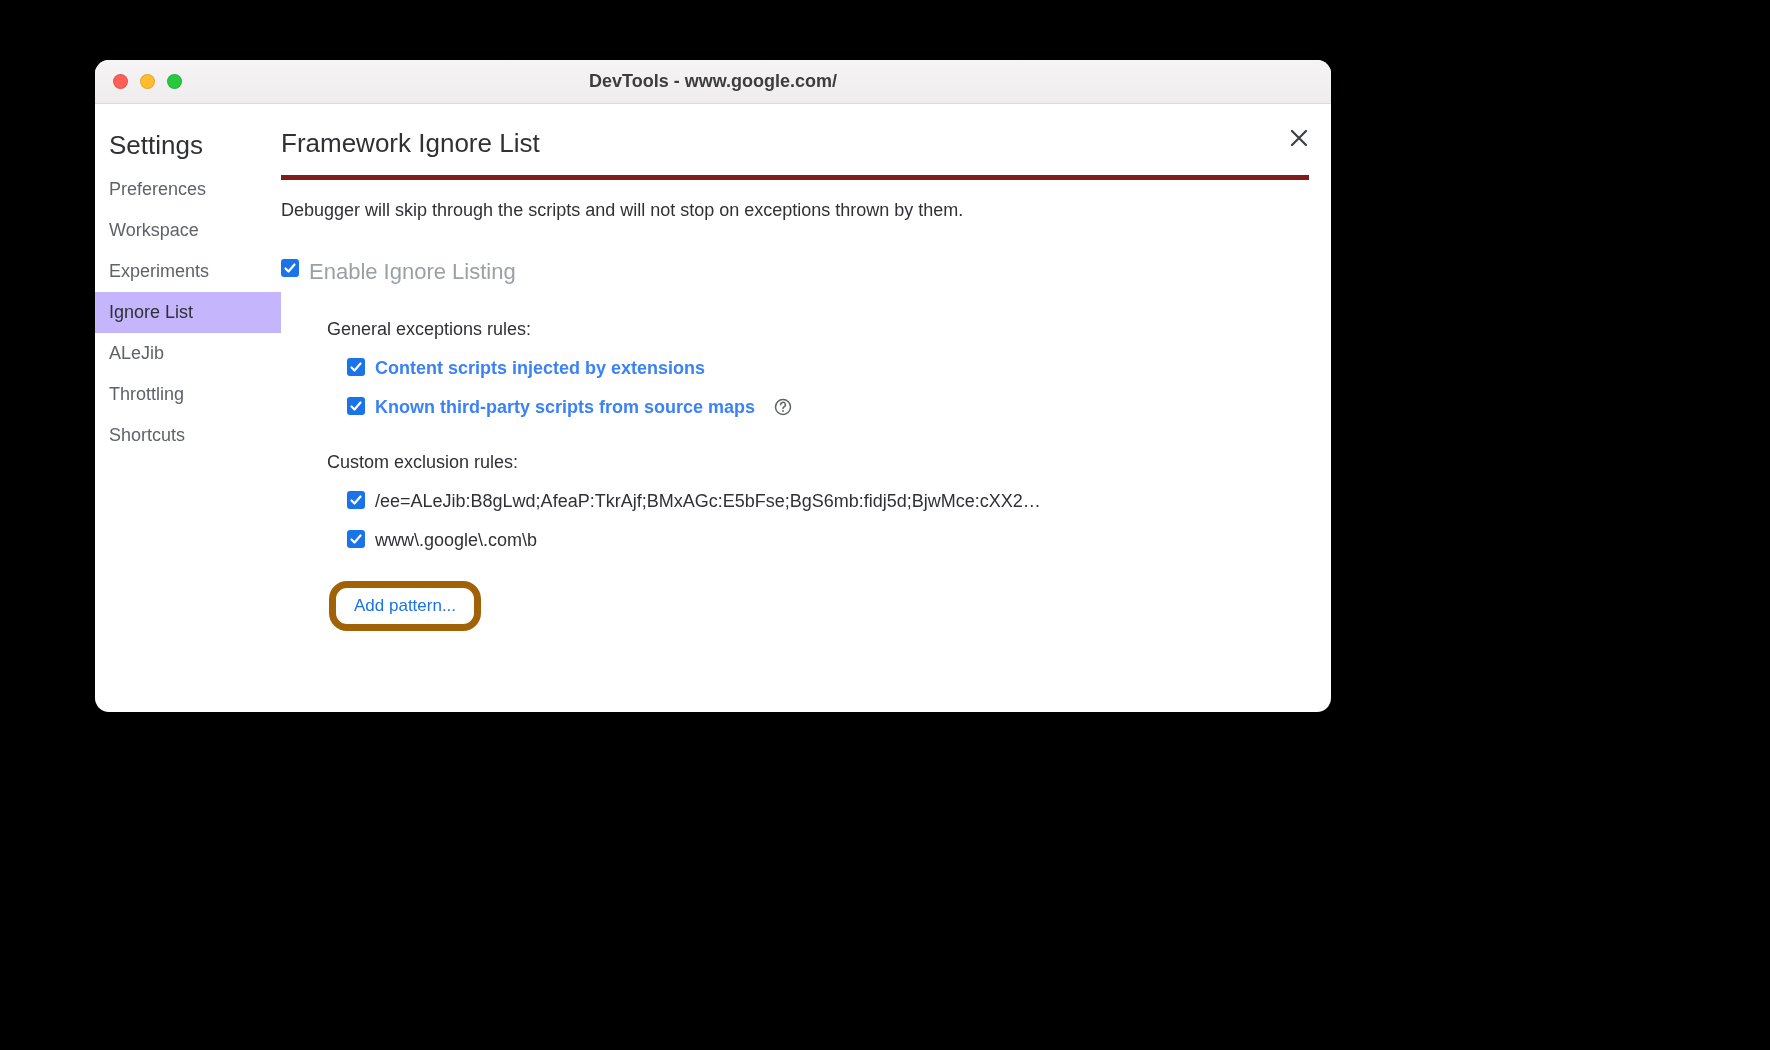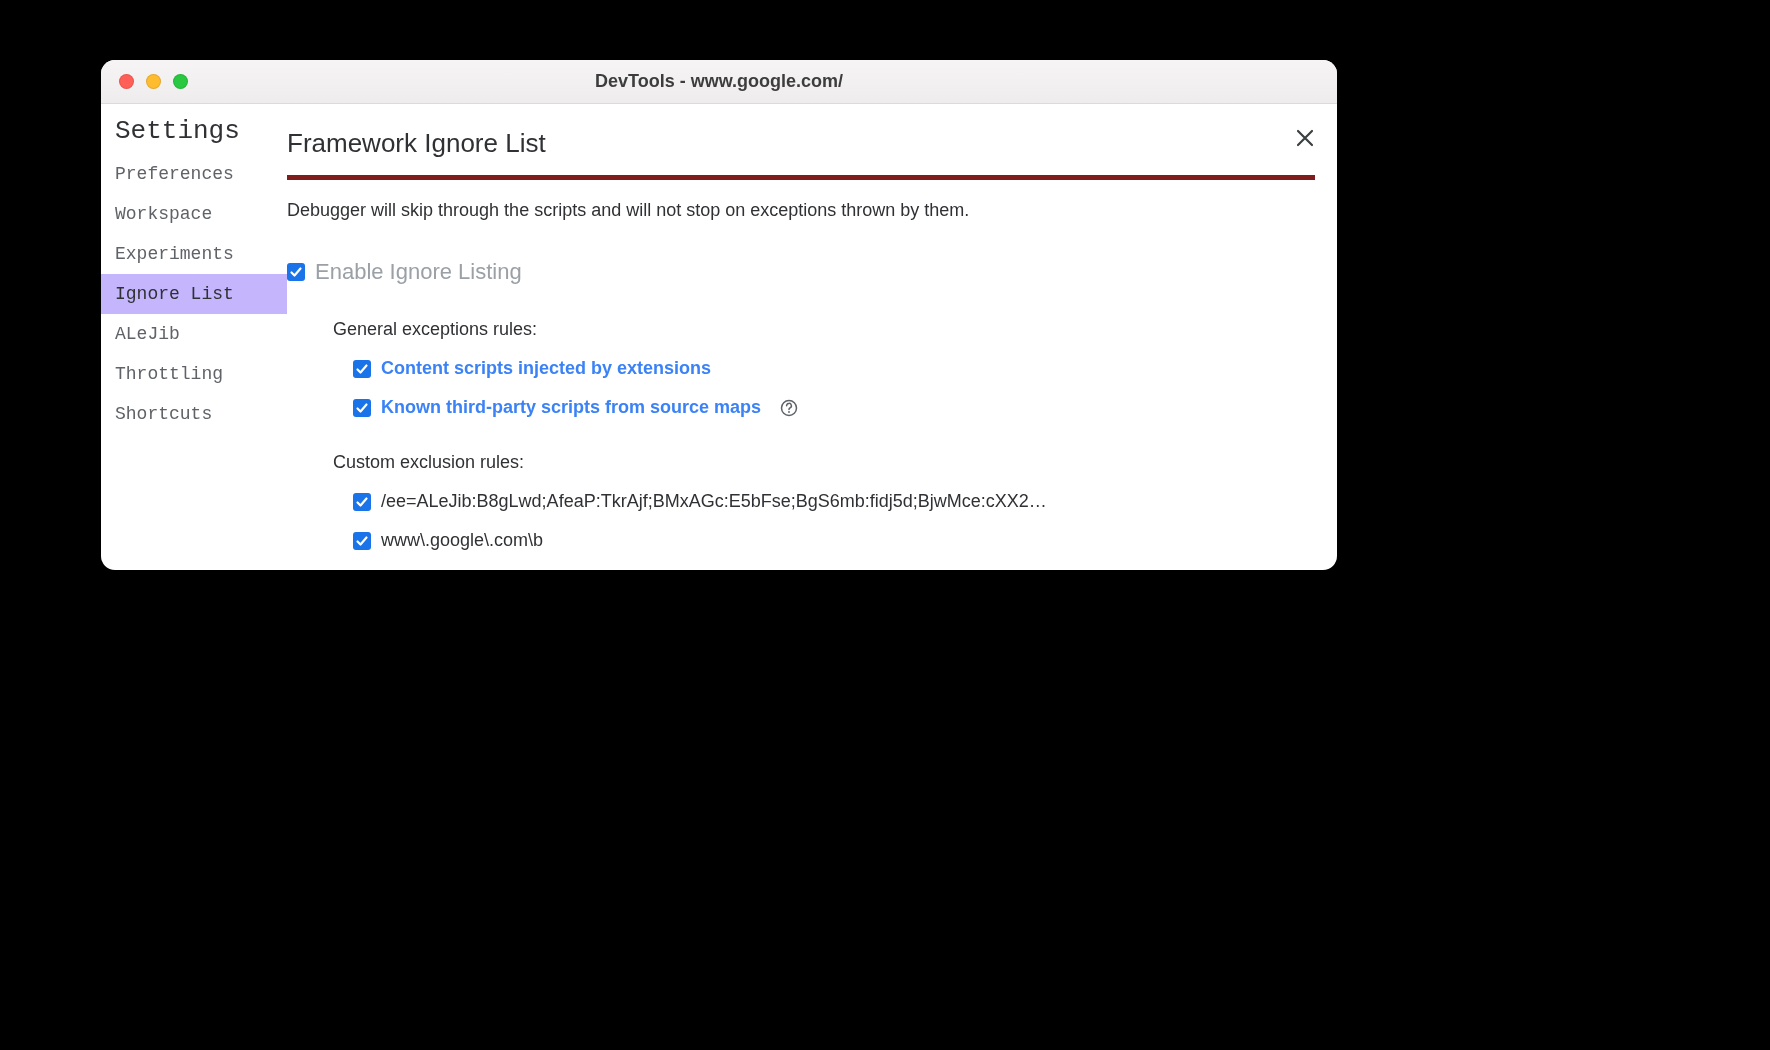--- a/index.html
+++ b/index.html
@@ -8,26 +8,25 @@
       width: 1770px;
       height: 1050px;
       font-family: -apple-system, BlinkMacSystemFont, "Segoe UI", Helvetica, Arial, sans-serif;
       overflow: hidden;
     }
     .window {
       position: absolute;
       left: 95px;
       top: 60px;
       width: 1236px;
-      height: 510px;
+      height: 652px;
       background: #fff;
       border-radius: 14px;
       overflow: hidden;
       box-shadow: 0 10px 40px rgba(0,0,0,0.4);
-      margin-left: 6px;
     }
     .titlebar {
       height: 44px;
       background: linear-gradient(#f6f4f4, #eeecec);
       border-bottom: 1px solid #dcdadb;
       display: flex;
       align-items: center;
       position: relative;
     }
     .traffic-lights {
@@ -47,23 +46,22 @@
       font-weight: 600;
       color: #3d3d3d;
       pointer-events: none;
     }
     .content {
       display: flex;
       height: calc(100% - 44px);
     }
     .sidebar {
       width: 186px;
-      padding-top: 12px;
+      padding-top: 26px;
       flex-shrink: 0;
-      font-family: Liberation Mono, monospace;
     }
     .sidebar-title {
       font-size: 26px;
       font-weight: 500;
       color: #303134;
       padding: 0 14px 8px 14px;
     }
     .sidebar-item {
       font-size: 18px;
       color: #5f6368;
@@ -97,21 +95,20 @@
       margin-right: 4px;
     }
     .description {
       font-size: 18px;
       color: #303134;
       margin-top: 18px;
       line-height: 1.4;
     }
     .check-row {
       display: flex;
-      align-items: center;
       gap: 10px;
     }
     .enable-row {
       margin-top: 36px;
     }
     .enable-label {
       font-size: 22px;
       color: #9aa0a6;
     }
     .cb {

